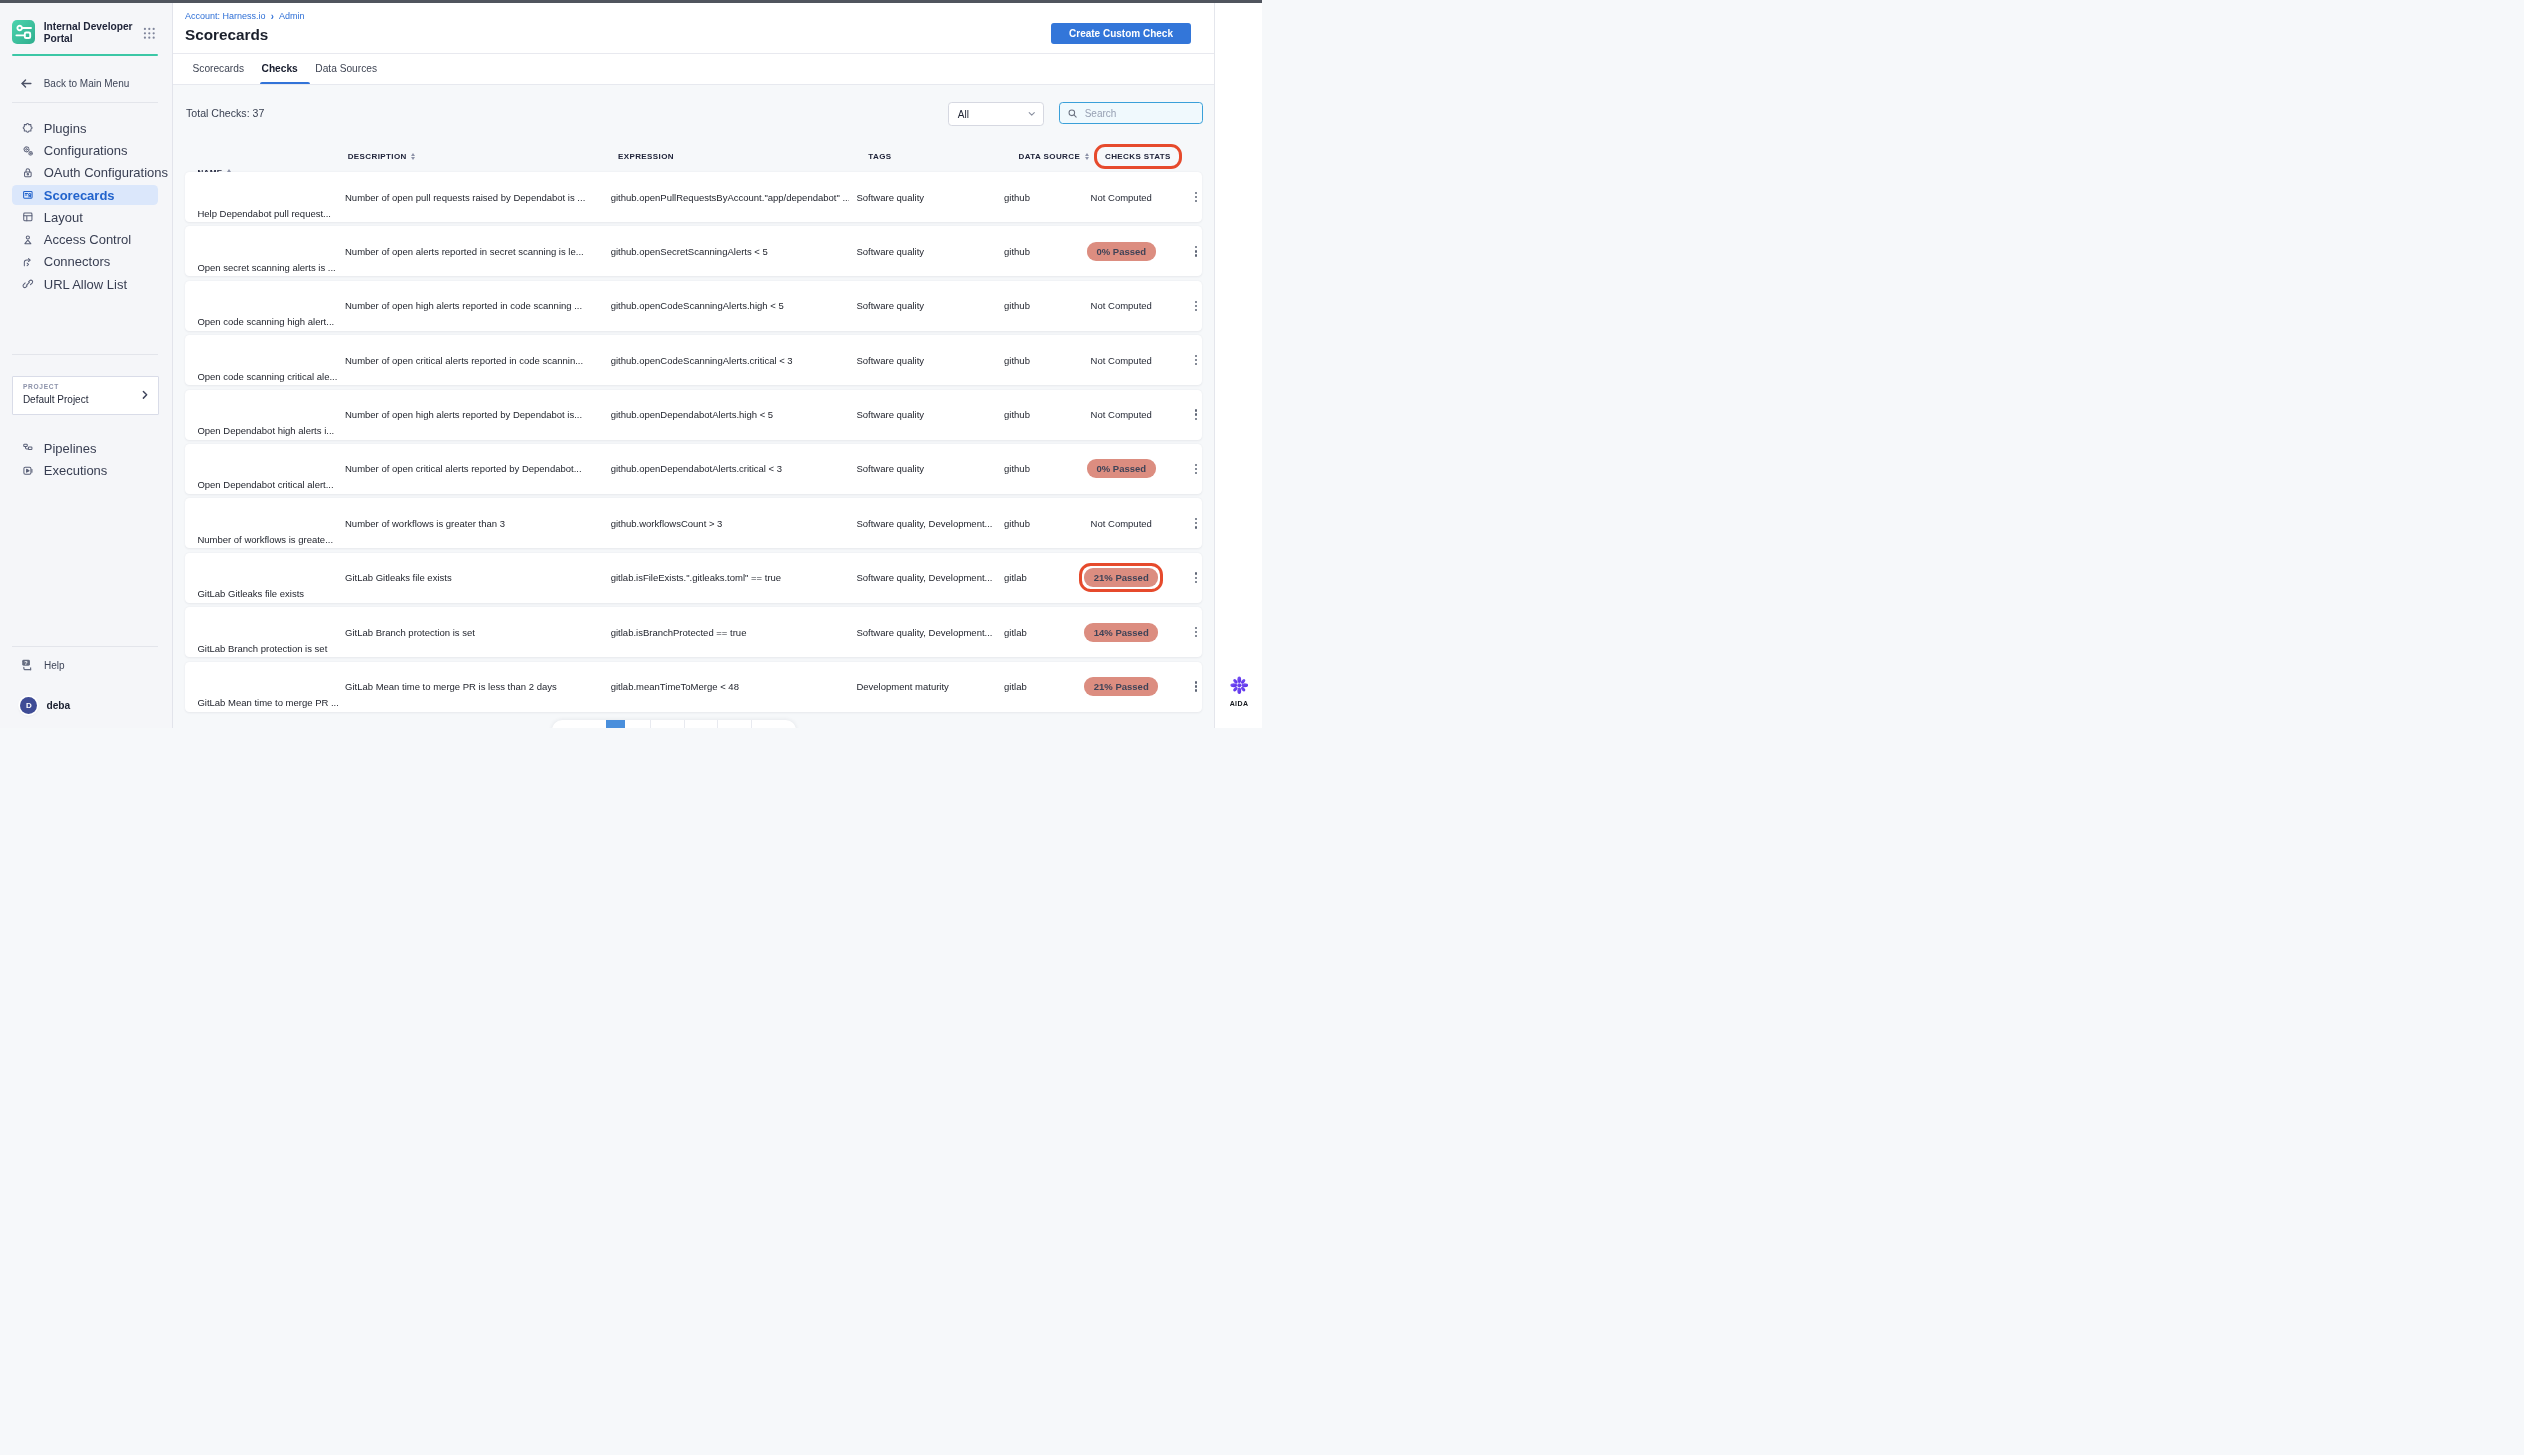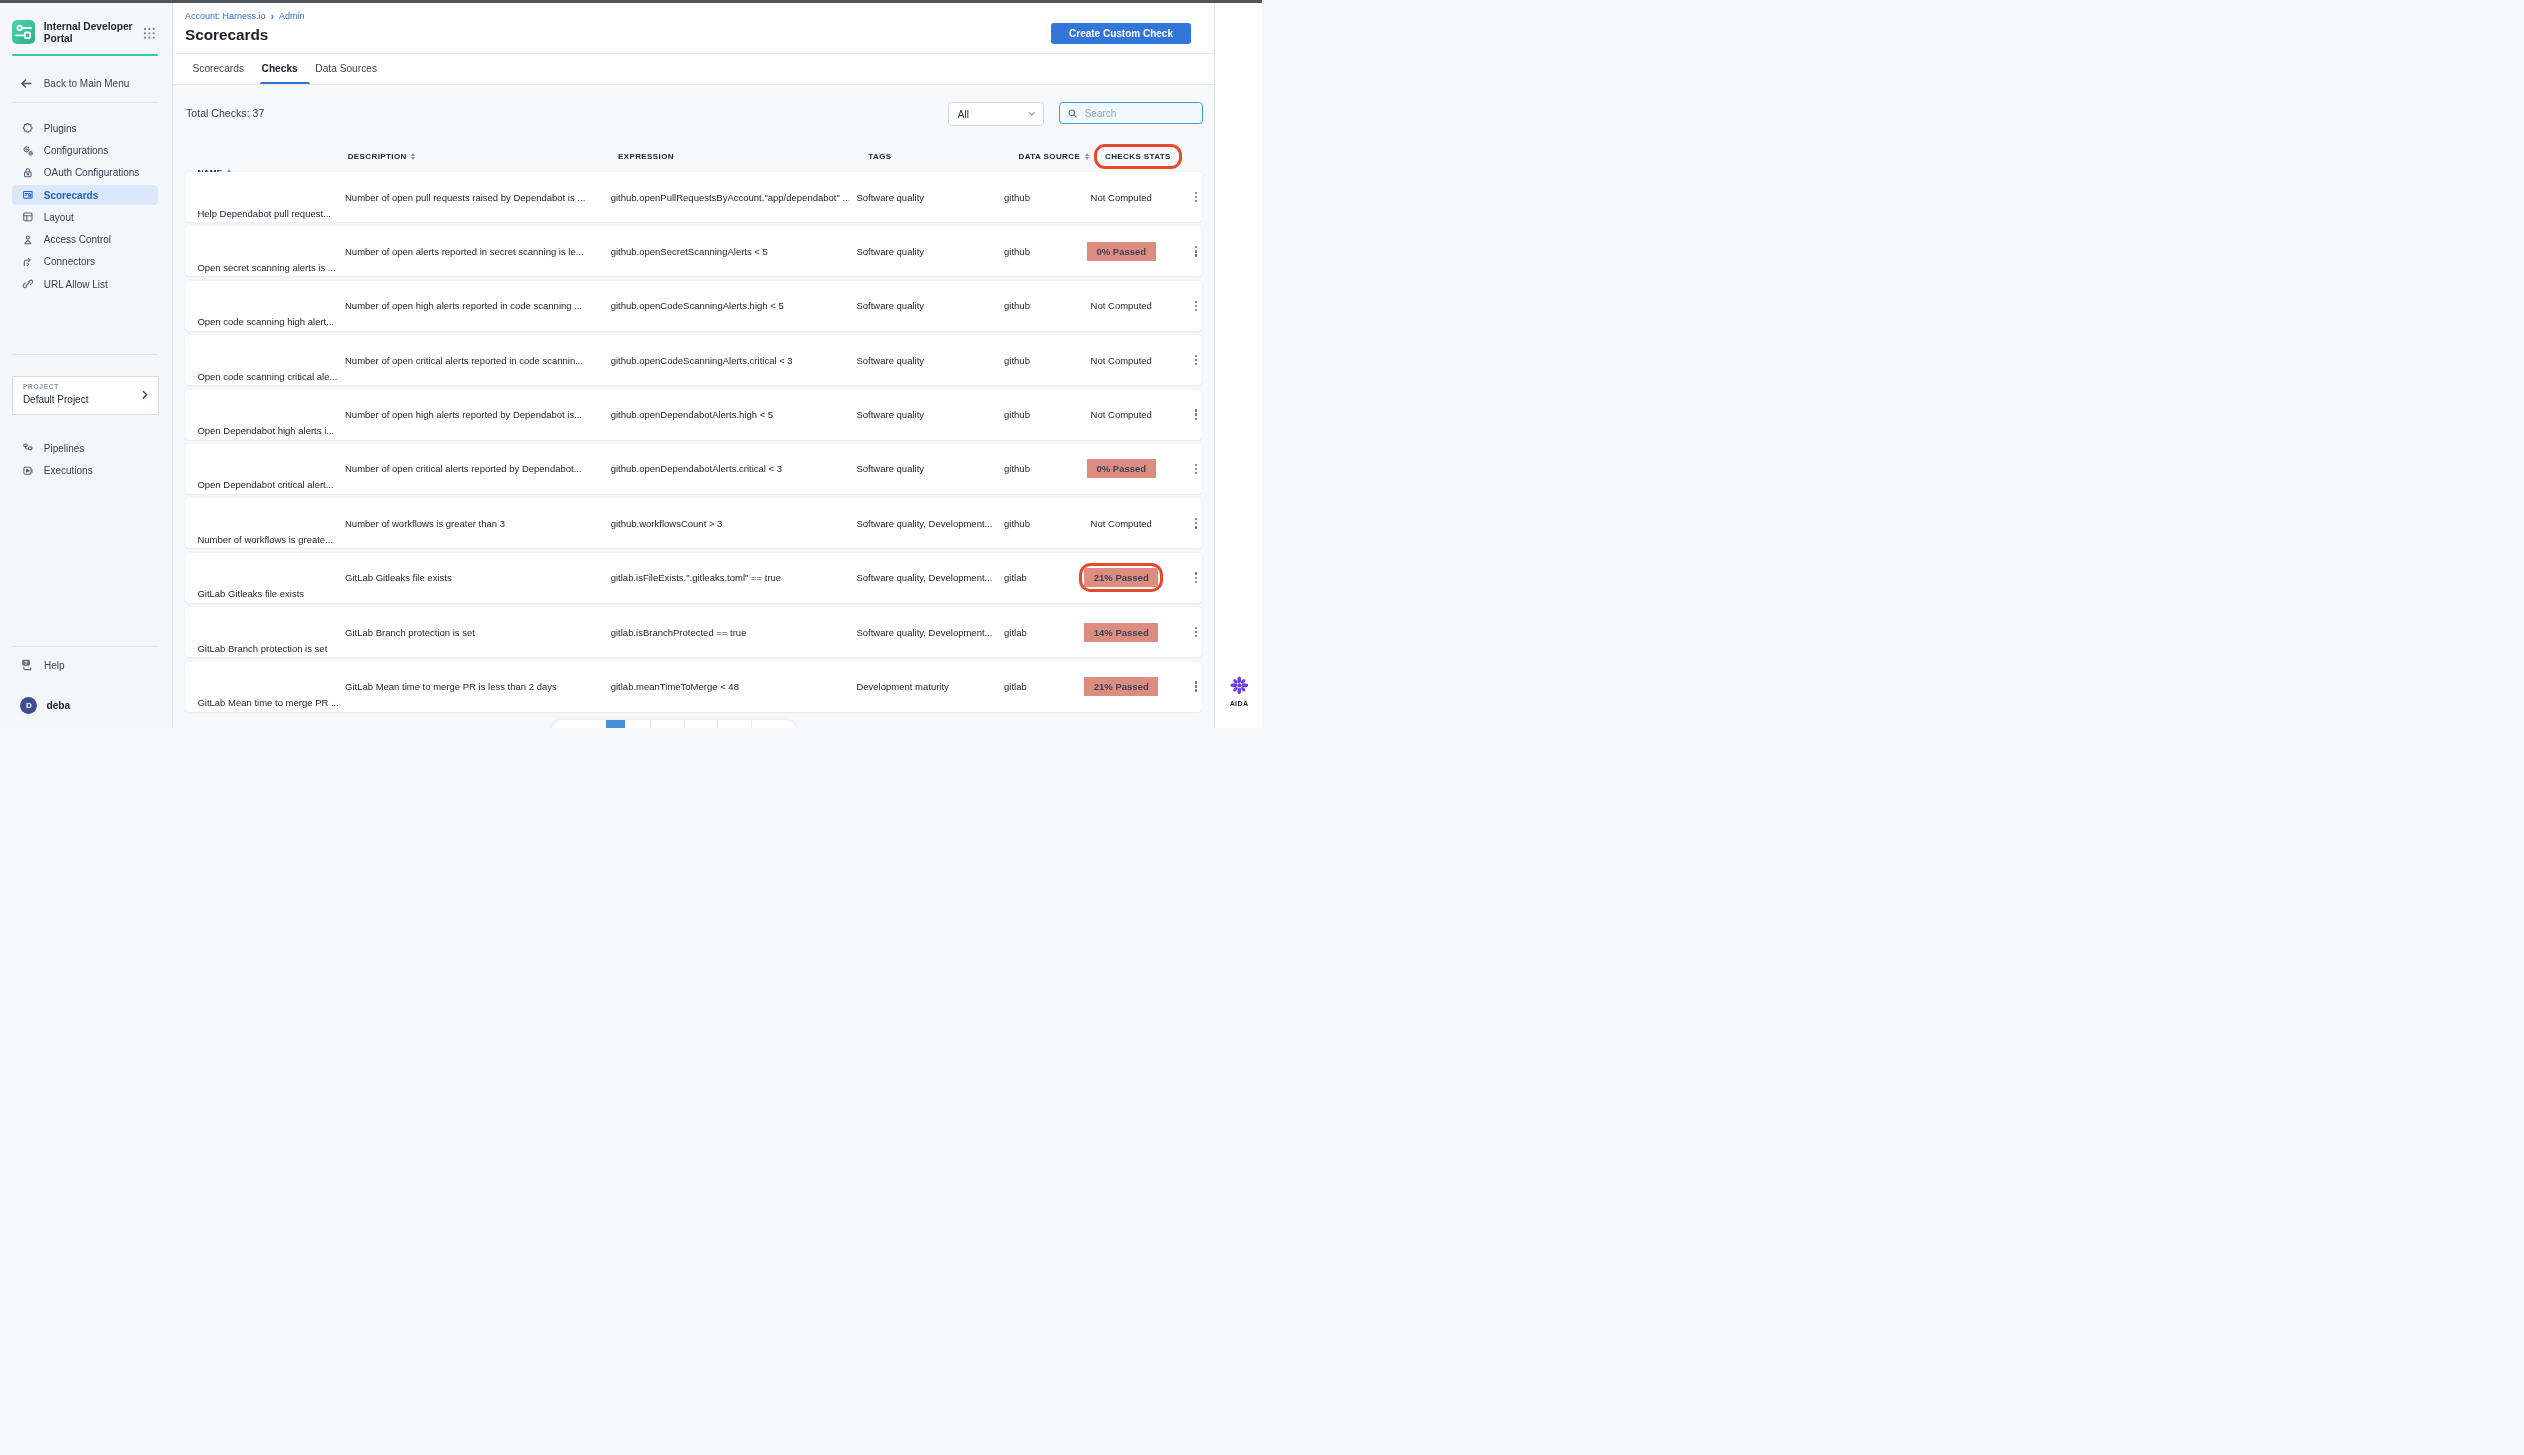--- a/index.html
+++ b/index.html
@@ -18,21 +18,21 @@
   .logo-title{position:absolute;left:32px;top:0.7px;font-size:10.2px;font-weight:bold;color:#20253a;line-height:11.7px;}
   .grid-ic{position:absolute;right:1.5px;top:5.8px;width:14.6px;height:14.6px;cursor:pointer;}
   .teal-rule{position:absolute;left:11.7px;top:51px;width:146px;height:2.2px;border-radius:1.5px;background:#3cc7a6;}
   .back-row{position:absolute;left:11.7px;top:70px;width:146px;height:20.5px;display:flex;align-items:center;cursor:pointer;}
   .back-row .ic{width:13px;height:13px;margin-left:8.8px;color:#4b5166;}
   .back-row .lb{margin-left:10.2px;font-size:10px;color:#3f4659;}
   .side-div{position:absolute;left:11.7px;width:146px;height:0.7px;background:#e3e5eb;}
   .nav-wrap{position:absolute;left:11.7px;width:146px;}
   .nav-item{height:20.5px;margin-bottom:1.8px;display:flex;align-items:center;border-radius:4.4px;cursor:pointer;color:#383e52;}
   .nav-item .ic{width:11.7px;height:11.7px;margin-left:10.2px;color:#5a6078;flex:none;}
-  .nav-item .lb{margin-left:10.2px;font-size:10px;white-space:nowrap;}
+  .nav-item .lb{margin-left:10.2px;font-size:13px;white-space:nowrap;}
   .nav-item.active{background:#dbe7fb;color:#2263cc;}
   .nav-item.active .ic{color:#2263cc;}
   .nav-item.active .lb{font-weight:bold;color:#2263cc;}
   .project-card{position:absolute;left:11.7px;top:373px;width:145px;height:37px;background:#fff;border:0.7px solid #d9dce8;border-radius:1px;cursor:pointer;}
   .project-card .pl{position:absolute;left:10.2px;top:6.6px;font-size:6.6px;font-weight:bold;letter-spacing:0.7px;color:#8b91a9;}
   .project-card .pn{position:absolute;left:10.2px;top:17px;font-size:10px;color:#262b3b;}
   .project-card .chev{position:absolute;right:7.3px;top:11.7px;width:11.7px;height:11.7px;color:#3f455c;}
   .help-row{position:absolute;left:11.7px;top:652px;width:146px;height:20.5px;display:flex;align-items:center;cursor:pointer;}
   .help-row .ic{width:14px;height:14px;margin-left:8.8px;color:#666d80;}
   .help-row .lb{margin-left:9.5px;font-size:10px;color:#3f4659;}
@@ -82,21 +82,21 @@
   .c-stat{width:110px;margin-left:7.3px;display:flex;justify-content:center;}
   .c-menu{width:11.7px;margin-left:15.3px;display:flex;justify-content:center;}
   .sort{display:inline-flex;flex-direction:column;gap:1.5px;margin-left:4.4px;cursor:pointer;}
   .sort .up{width:0;height:0;border-left:2.6px solid transparent;border-right:2.6px solid transparent;border-bottom:3.3px solid #8d93a8;}
   .sort .dn{width:0;height:0;border-left:2.6px solid transparent;border-right:2.6px solid transparent;border-top:3.3px solid #8d93a8;}
   .hdr-ring{border:3.7px solid #e64a2c;border-radius:11px;padding:5.1px 8px;margin:-5.1px -8px;}
   .rows{position:absolute;left:185px;top:172px;width:1017px;z-index:5;}
   .row-card{height:50px;margin-bottom:4.4px;background:#fff;border-radius:4.4px;box-shadow:0 0.7px 2.2px rgba(25,35,60,.07);
     display:flex;align-items:center;padding-left:12.4px;box-sizing:border-box;}
   .cell{font-size:9.5px;color:#23262f;white-space:nowrap;overflow:hidden;}
-  .badge{display:inline-block;padding:4px 9.5px;border-radius:0;background:#dc8d80;color:#3e4357;font-size:9.5px;font-weight:bold;}
+  .badge{display:inline-block;padding:4px 9.5px;border-radius:9px;background:#dc8d80;color:#3e4357;font-size:9.5px;font-weight:bold;}
   .annot-ring{border:3.7px solid #e64a2c;border-radius:11.7px;padding:2.2px;background:#fff;}
   .stat-text{font-size:9.5px;color:#262a36;}
   .kebab{display:flex;flex-direction:column;gap:1.8px;align-items:center;cursor:pointer;padding:2.2px;}
   .kebab i{width:2.3px;height:2.3px;border-radius:50%;background:#5d6474;}
   
   .pagination{position:absolute;left:552px;top:720px;width:244px;height:16px;background:#fff;border-radius:10.2px 10.2px 0 0;
     box-shadow:0 0 4.4px rgba(25,35,60,.10);z-index:5;overflow:hidden;}
   .pagination .active-pg{position:absolute;left:54px;top:0;width:19px;height:16px;background:#4a8fdc;cursor:pointer;}
   .pagination .sep{position:absolute;top:0;width:0.7px;height:16px;background:#e8eaf0;}
   svg{display:block;}

